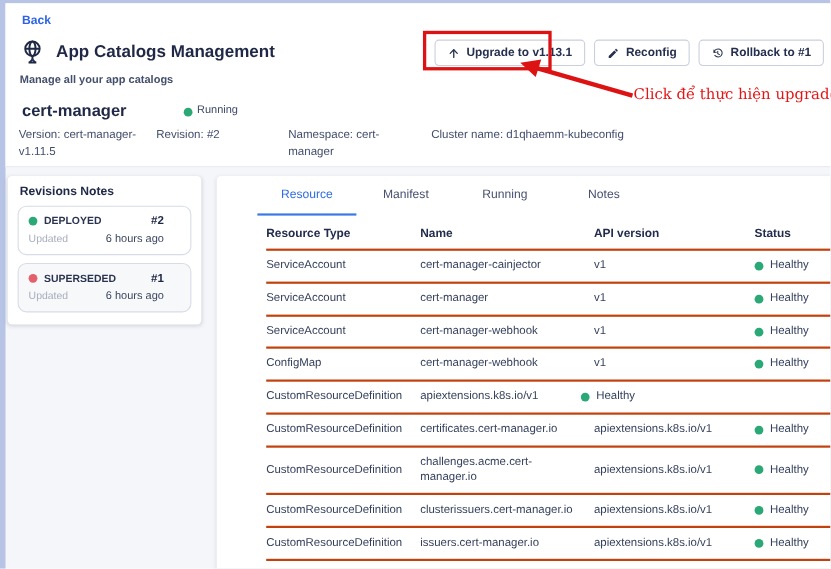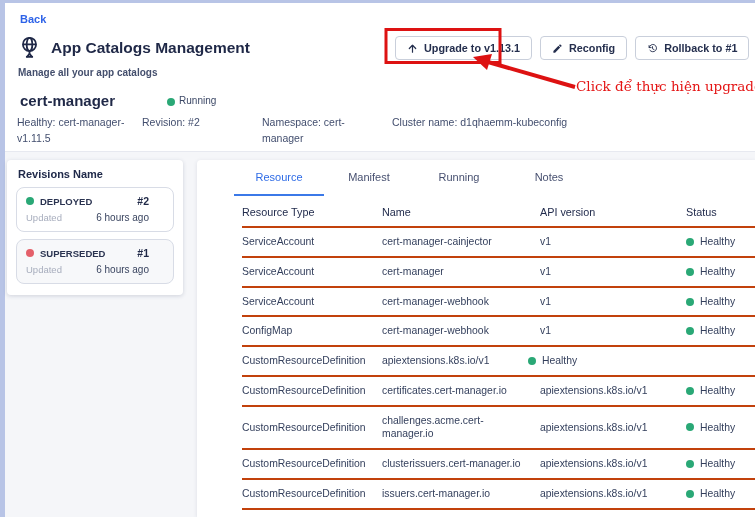--- a/index.html
+++ b/index.html
@@ -78,21 +78,21 @@
   .tab {
     width:90px; display:flex; align-items:center; justify-content:center;
     font-size:11px; color:#475070; cursor:pointer; border-bottom:2px solid transparent;
   }
   .tab.active { color:#2e6be6; border-bottom-color:#3b79e8; }
 
   .rtable { margin-left:18px; }
   .trow { display:flex; align-items:center; border-top:2px solid #c2410c; padding:7px 0; }
   .trow.thead { border-top:none; padding:9px 0 7px 0; }
   .tc { font-size:10.4px; color:#333f5c; line-height:1.32; padding-right:8px; }
-  .thead .tc { font-size:10.8px; font-weight:normal; color:#222c4d; }
+  .thead .tc { font-size:10.8px; font-weight:bold; color:#222c4d; }
   .c-type { width:140px; }
   .c-name { width:158px; overflow-wrap:break-word; }
   .c-api  { width:146px; }
   .c-status { flex:1; display:flex; align-items:center; gap:6px; }
 </style>
 </head>
 <body>
 
 <div class="edge-top"></div>
 <div class="edge-left"></div>
@@ -141,29 +141,29 @@
 
   <div class="app-heading">
     <div class="app-name">cert-manager</div>
     <div class="run-badge">
       <span class="dot dot-green"></span>
       <span>Running</span>
     </div>
   </div>
 
   <div class="meta-row">
-    <div class="meta-item meta-0">Healthy: cert-manager-v1.11.5</div>
+    <div class="meta-item meta-0">Version: cert-manager-v1.11.5</div>
     <div class="meta-item meta-1">Revision: #2</div>
     <div class="meta-item meta-3">Namespace: cert-manager</div>
     <div class="meta-item meta-4">Cluster name: d1qhaemm-kubeconfig</div>
   </div>
 </div>
 
 <div class="rev-panel">
-  <div class="rev-title">Revisions Name</div>
+  <div class="rev-title">Revisions Notes</div>
 
   <div class="rev-card c0">
     <div class="rev-line">
       <div class="rev-status">
         <span class="dot dot-green"></span>
         <span>DEPLOYED</span>
       </div>
       <div class="rev-num">#2</div>
     </div>
     <div class="rev-line rev-line2">

